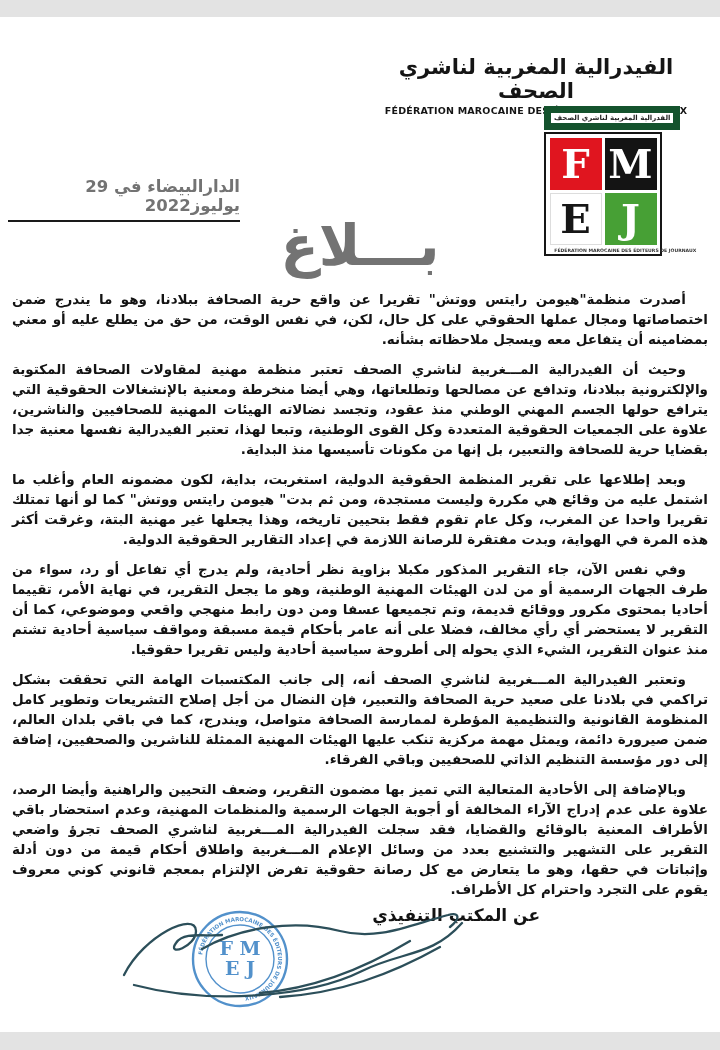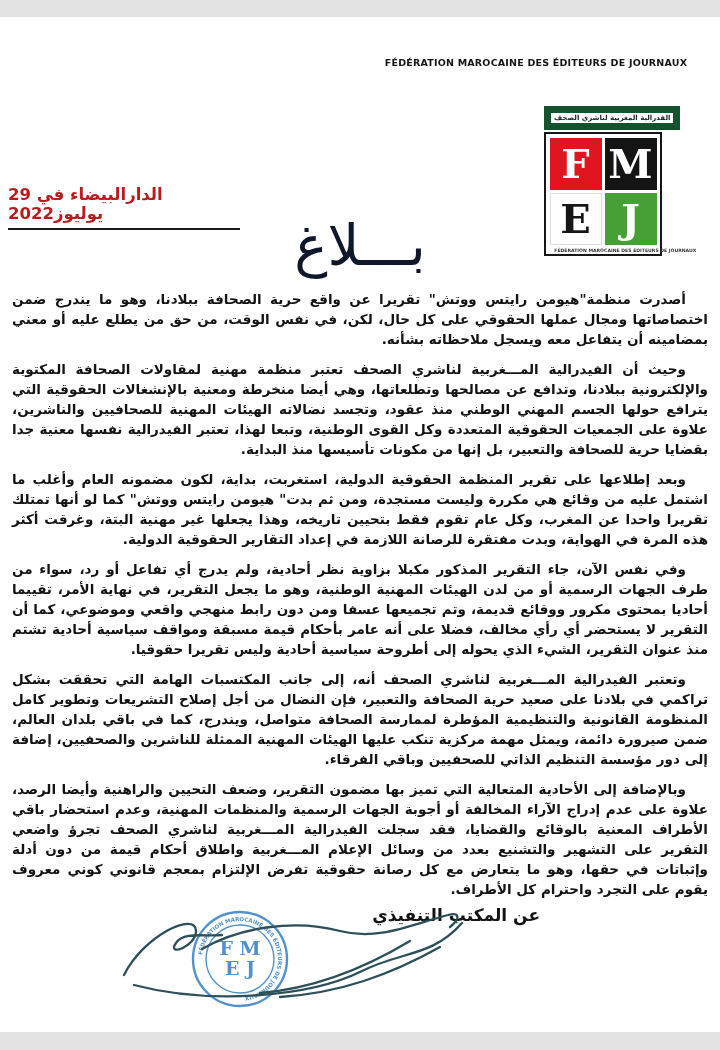--- a/index.html
+++ b/index.html
@@ -31,28 +31,28 @@
   .logo-grid{display:grid;grid-template-columns:52px 52px;grid-template-rows:52px 52px;gap:3px;justify-content:center;}
   .cell{display:flex;align-items:center;justify-content:center;
         font-family:"DejaVu Serif","Liberation Serif",serif;font-weight:bold;font-size:40px;line-height:1;}
   .cell-f{background:var(--f-bg);color:#fff;}
   .cell-m{background:var(--m-bg);color:#fff;}
   .cell-e{background:#ffffff;color:#161616;border:1px solid #ddd;}
   .cell-j{background:var(--j-bg);color:#fff;}
   .logo-caption{font-size:5px;font-weight:bold;color:#333;margin-top:2px;white-space:nowrap;transform:scale(.92);}
   
   .dateline{
-    position:absolute;top:168px;left:8px;width:232px;direction:rtl;text-align:left;
-    font-size:16.5px;font-weight:bold;color:#b91c1c;
+    position:absolute;top:160px;left:8px;width:232px;direction:rtl;text-align:right;
+    font-size:16.5px;font-weight:bold;color:#737373;
     border-bottom:2px solid #1a1a1a;padding-bottom:5px;
   }
   
   .doc-title{
     position:absolute;top:196px;left:0;right:0;text-align:center;direction:rtl;
-    font-size:56px;font-weight:normal;color:#0f172a;
+    font-size:56px;font-weight:bold;color:#737373;
   }
   
   .body-text{
     position:absolute;top:272px;left:12px;right:12px;direction:rtl;
   }
   .body-text p{
     margin:0 0 10px 0;
     font-size:13.5px;font-weight:bold;line-height:20px;color:#131313;
     text-align:justify;text-justify:inter-word;text-indent:22px;
   }
@@ -62,20 +62,21 @@
     font-size:17px;font-weight:bold;color:#131313;
   }
   .sig-art{position:absolute;top:880px;left:110px;width:380px;height:130px;}
 </style>
 </head>
 <body>
 
 <div class="page">
 
   <div class="org-block">
+    <div class="org-ar">الفيدرالية المغربية لناشري الصحف</div>
     <div class="org-fr">FÉDÉRATION MAROCAINE DES ÉDITEURS DE JOURNAUX</div>
   </div>
 
   <div class="logo">
     <span class="logo-label">الفدرالية المغربية لناشري الصحف</span>
     <div class="logo-box">
       <div class="logo-grid">
         <div class="cell cell-f">F</div>
         <div class="cell cell-m">M</div>
         <div class="cell cell-e">E</div>

